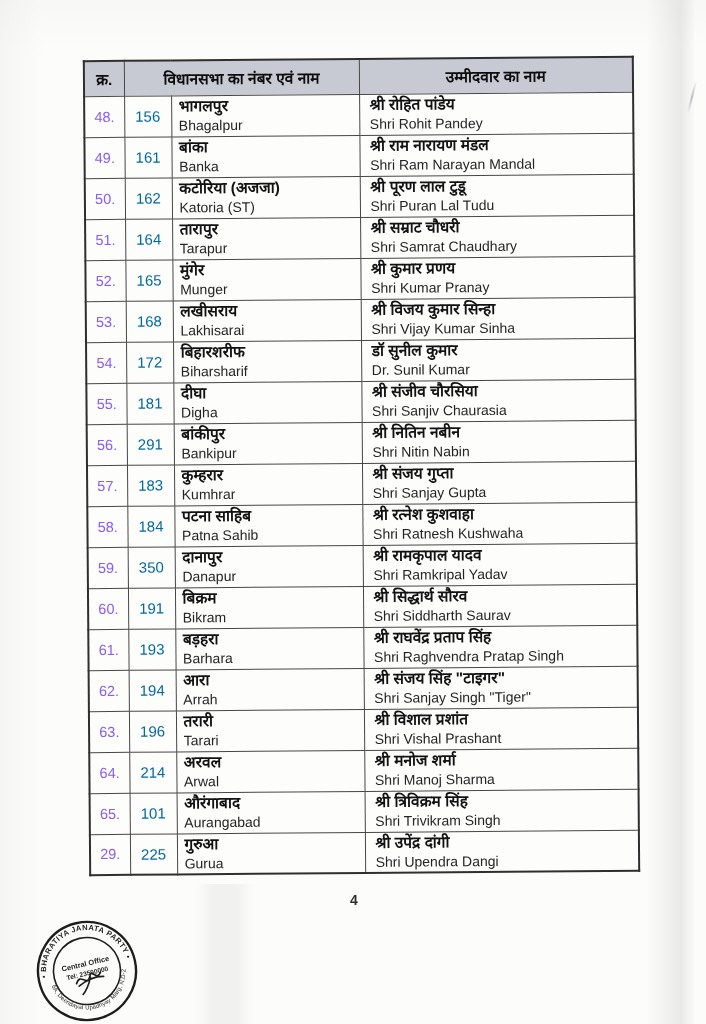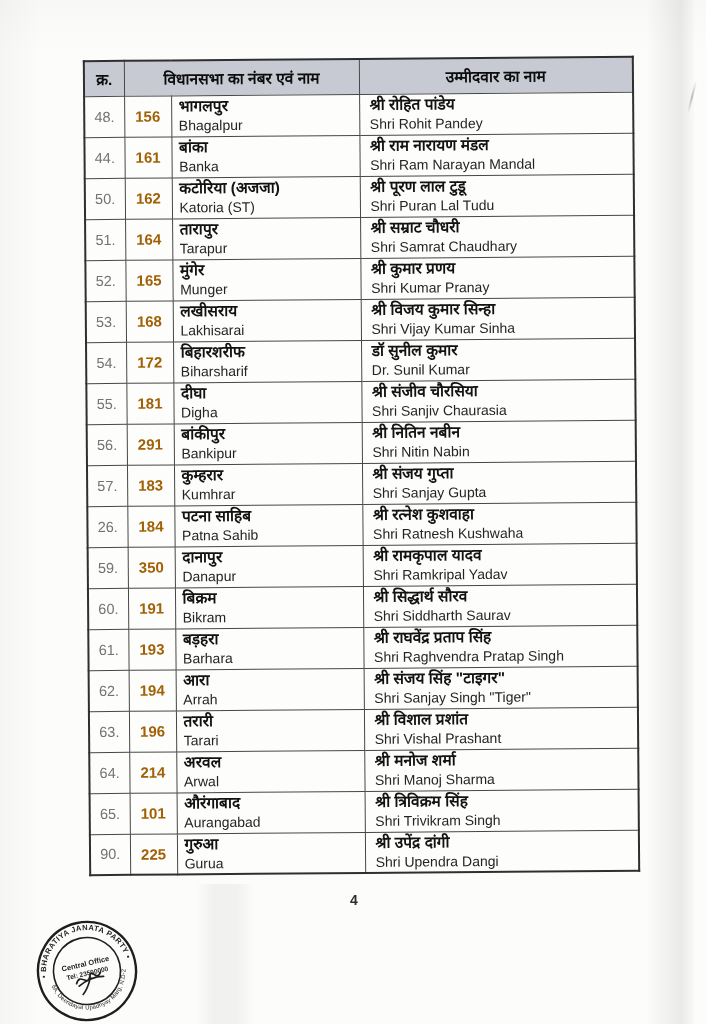--- a/index.html
+++ b/index.html
@@ -45,24 +45,24 @@
   col.c-number{width:47px;}
   col.c-name{width:188px;}
   col.c-cand{width:274px;}
   tr.hdr{height:35px;background:#c7cad2;}
   tr.hdr th{
     font-size:15.5px;font-weight:bold;color:#0d0d0d;text-align:center;
     font-family:"Liberation Sans","DejaVu Sans",sans-serif;
   }
   tr.row{height:41px;background:#fdfdfc;}
   td.serial{
-    text-align:center;font-size:14.5px;color:#737373;vertical-align:middle;
+    text-align:center;font-size:14.5px;color:#8b5cf6;vertical-align:middle;
   }
   td.number{
-    text-align:center;font-size:15px;color:#a16207;vertical-align:middle;font-weight:bold;
+    text-align:center;font-size:15px;color:#0369a1;vertical-align:middle;
   }
   td.name, td.cand{vertical-align:middle;}
   td.name .hi, td.cand .hi{
     font-size:15.5px;line-height:19.5px;color:#121212;font-weight:600;
     white-space:nowrap;overflow:hidden;
   }
   td.name .en, td.cand .en{
     font-size:14px;line-height:19px;color:#242424;font-weight:400;
     white-space:nowrap;overflow:hidden;
   }
@@ -117,21 +117,21 @@
           <td class="name">
             <div class="hi">भागलपुर</div>
             <div class="en">Bhagalpur</div>
           </td>
           <td class="cand">
             <div class="hi">श्री रोहित पांडेय</div>
             <div class="en">Shri Rohit Pandey</div>
           </td>
         </tr>
         <tr class="row">
-          <td class="serial">44.</td>
+          <td class="serial">49.</td>
           <td class="number">161</td>
           <td class="name">
             <div class="hi">बांका</div>
             <div class="en">Banka</div>
           </td>
           <td class="cand">
             <div class="hi">श्री राम नारायण मंडल</div>
             <div class="en">Shri Ram Narayan Mandal</div>
           </td>
         </tr>
@@ -225,21 +225,21 @@
           <td class="name">
             <div class="hi">कुम्हरार</div>
             <div class="en">Kumhrar</div>
           </td>
           <td class="cand">
             <div class="hi">श्री संजय गुप्ता</div>
             <div class="en">Shri Sanjay Gupta</div>
           </td>
         </tr>
         <tr class="row">
-          <td class="serial">26.</td>
+          <td class="serial">58.</td>
           <td class="number">184</td>
           <td class="name">
             <div class="hi">पटना साहिब</div>
             <div class="en">Patna Sahib</div>
           </td>
           <td class="cand">
             <div class="hi">श्री रत्नेश कुशवाहा</div>
             <div class="en">Shri Ratnesh Kushwaha</div>
           </td>
         </tr>
@@ -321,21 +321,21 @@
           <td class="name">
             <div class="hi">औरंगाबाद</div>
             <div class="en">Aurangabad</div>
           </td>
           <td class="cand">
             <div class="hi">श्री त्रिविक्रम सिंह</div>
             <div class="en">Shri Trivikram Singh</div>
           </td>
         </tr>
         <tr class="row">
-          <td class="serial">90.</td>
+          <td class="serial">29.</td>
           <td class="number">225</td>
           <td class="name">
             <div class="hi">गुरुआ</div>
             <div class="en">Gurua</div>
           </td>
           <td class="cand">
             <div class="hi">श्री उपेंद्र दांगी</div>
             <div class="en">Shri Upendra Dangi</div>
           </td>
         </tr>

